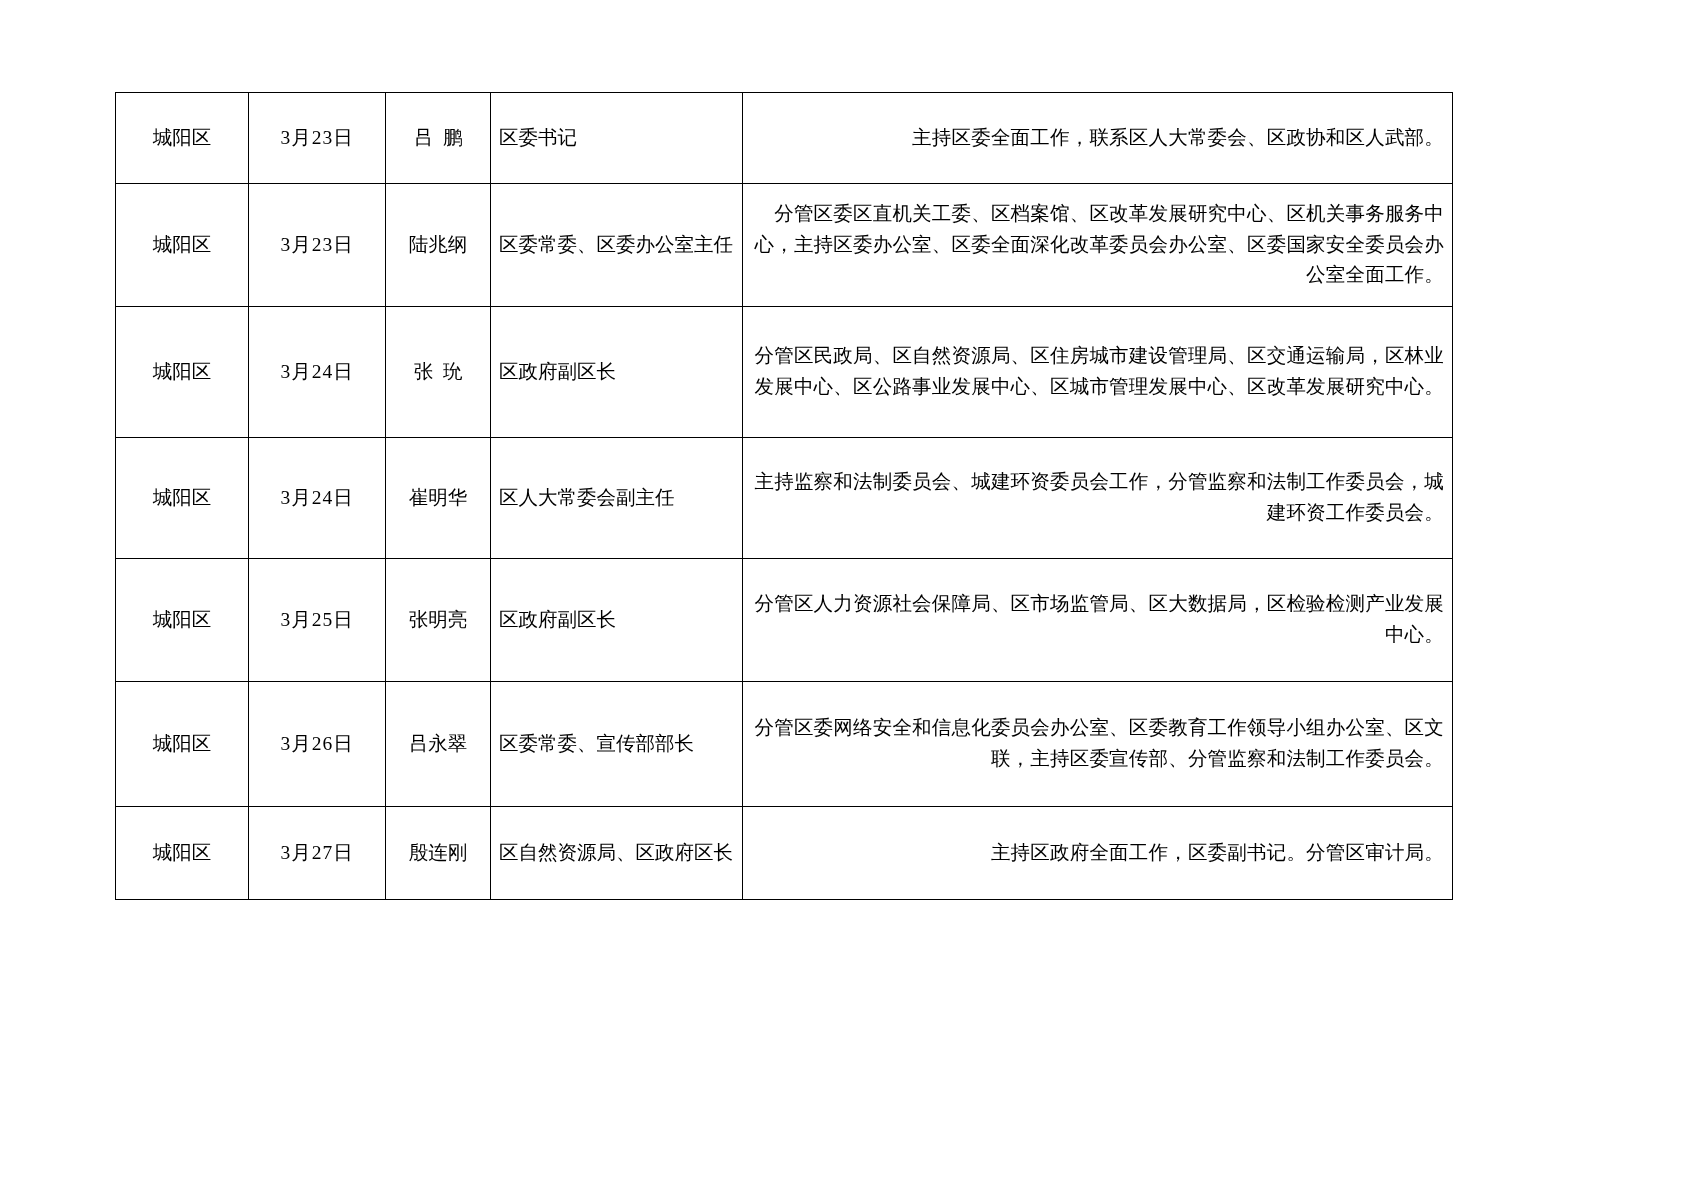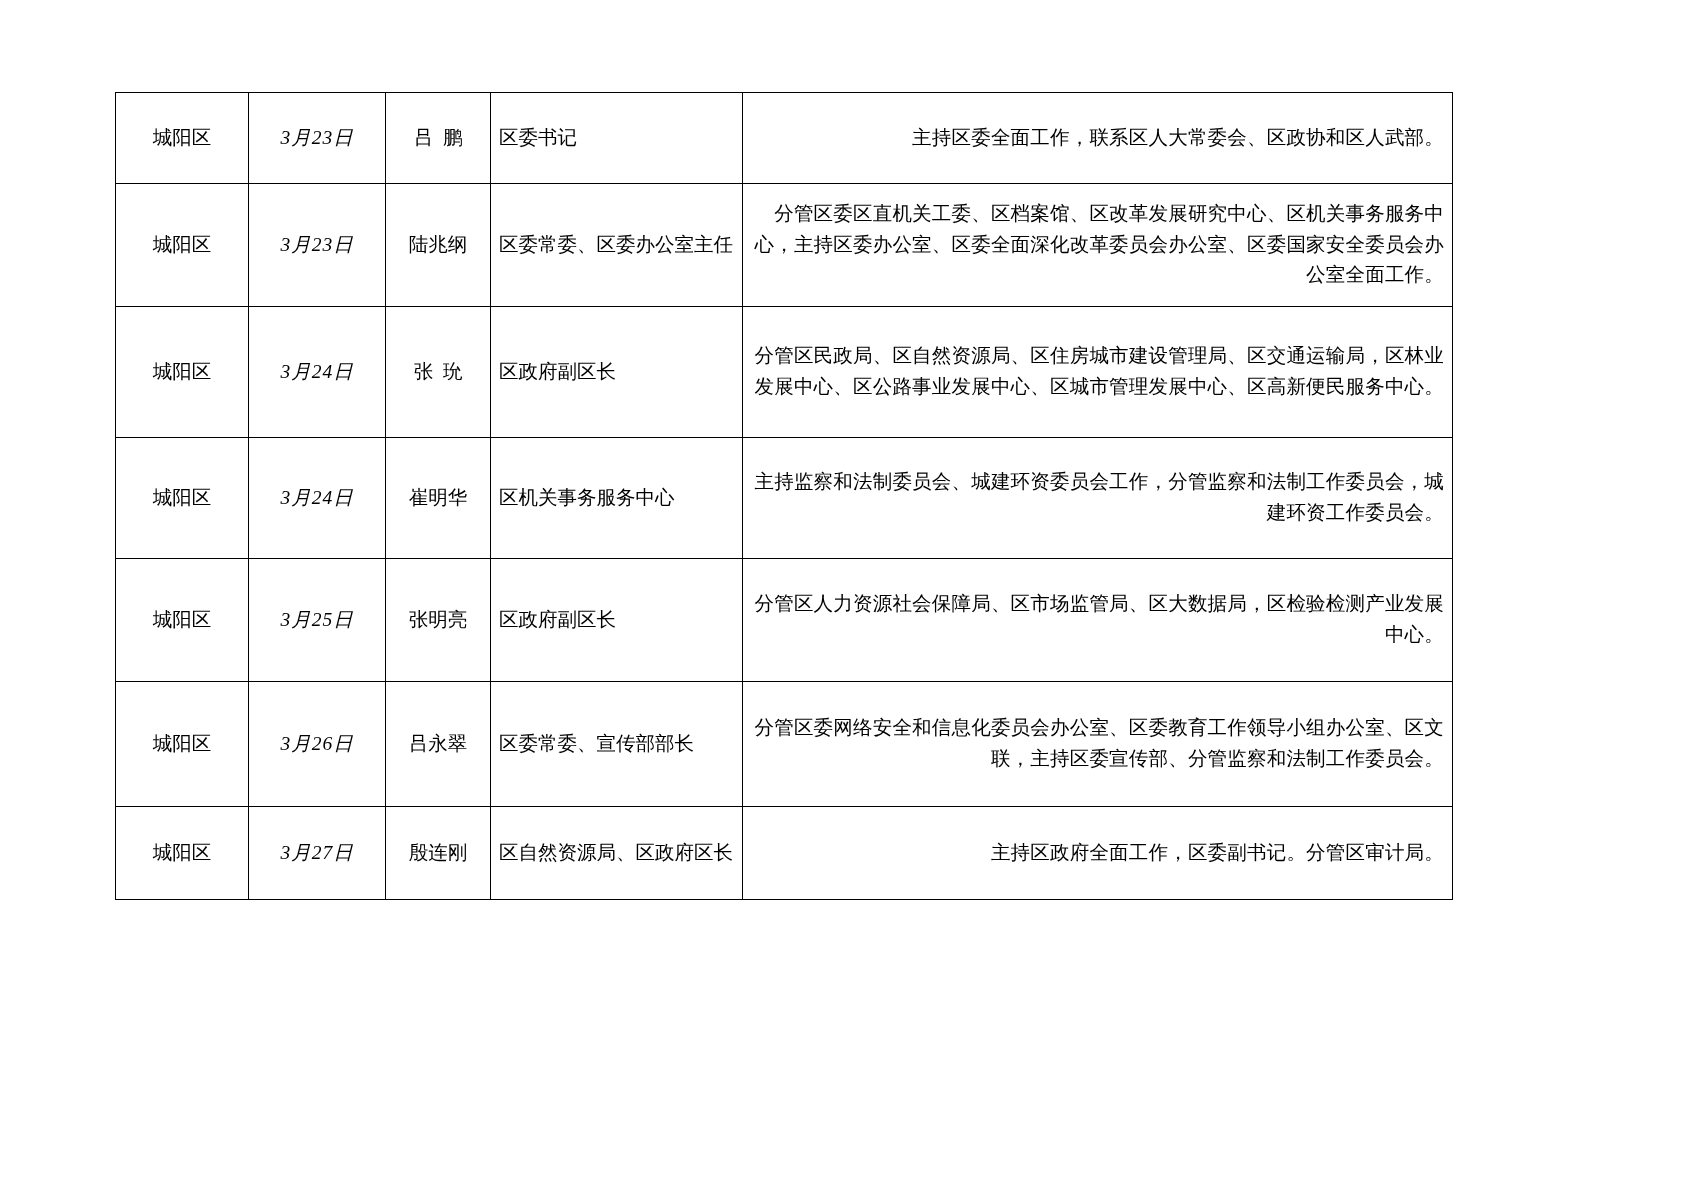--- a/index.html
+++ b/index.html
@@ -50,21 +50,20 @@
   }
   td.cell-title {
     text-align: left;
   }
   td.cell-duty {
     text-align: right;
     letter-spacing: 0.2px;
   }
   .date-cell {
     letter-spacing: 1px;
-    font-style: italic;
   }
   
   tr.r1 td { height: 78px; }
   tr.r2 td { height: 110px; }
   tr.r3 td { height: 118px; }
   tr.r4 td { height: 108px; }
   tr.r5 td { height: 110px; }
   tr.r6 td { height: 112px; }
   tr.r7 td { height: 80px; }
 </style>
@@ -94,27 +93,27 @@
           <td class="cell-center date-cell">3月23日</td>
           <td class="cell-center">陆兆纲</td>
           <td class="cell-title">区委常委、区委办公室主任</td>
           <td class="cell-duty">分管区委区直机关工委、区档案馆、区改革发展研究中心、区机关事务服务中心，主持区委办公室、区委全面深化改革委员会办公室、区委国家安全委员会办公室全面工作。</td>
         </tr>
         <tr class="r3">
           <td class="cell-center">城阳区</td>
           <td class="cell-center date-cell">3月24日</td>
           <td class="cell-center">张&nbsp;&nbsp;玧</td>
           <td class="cell-title">区政府副区长</td>
-          <td class="cell-duty">分管区民政局、区自然资源局、区住房城市建设管理局、区交通运输局，区林业发展中心、区公路事业发展中心、区城市管理发展中心、区高新便民服务中心。</td>
+          <td class="cell-duty">分管区民政局、区自然资源局、区住房城市建设管理局、区交通运输局，区林业发展中心、区公路事业发展中心、区城市管理发展中心、区改革发展研究中心。</td>
         </tr>
         <tr class="r4">
           <td class="cell-center">城阳区</td>
           <td class="cell-center date-cell">3月24日</td>
           <td class="cell-center">崔明华</td>
-          <td class="cell-title">区机关事务服务中心</td>
+          <td class="cell-title">区人大常委会副主任</td>
           <td class="cell-duty">主持监察和法制委员会、城建环资委员会工作，分管监察和法制工作委员会，城建环资工作委员会。</td>
         </tr>
         <tr class="r5">
           <td class="cell-center">城阳区</td>
           <td class="cell-center date-cell">3月25日</td>
           <td class="cell-center">张明亮</td>
           <td class="cell-title">区政府副区长</td>
           <td class="cell-duty">分管区人力资源社会保障局、区市场监管局、区大数据局，区检验检测产业发展中心。</td>
         </tr>
         <tr class="r6">

